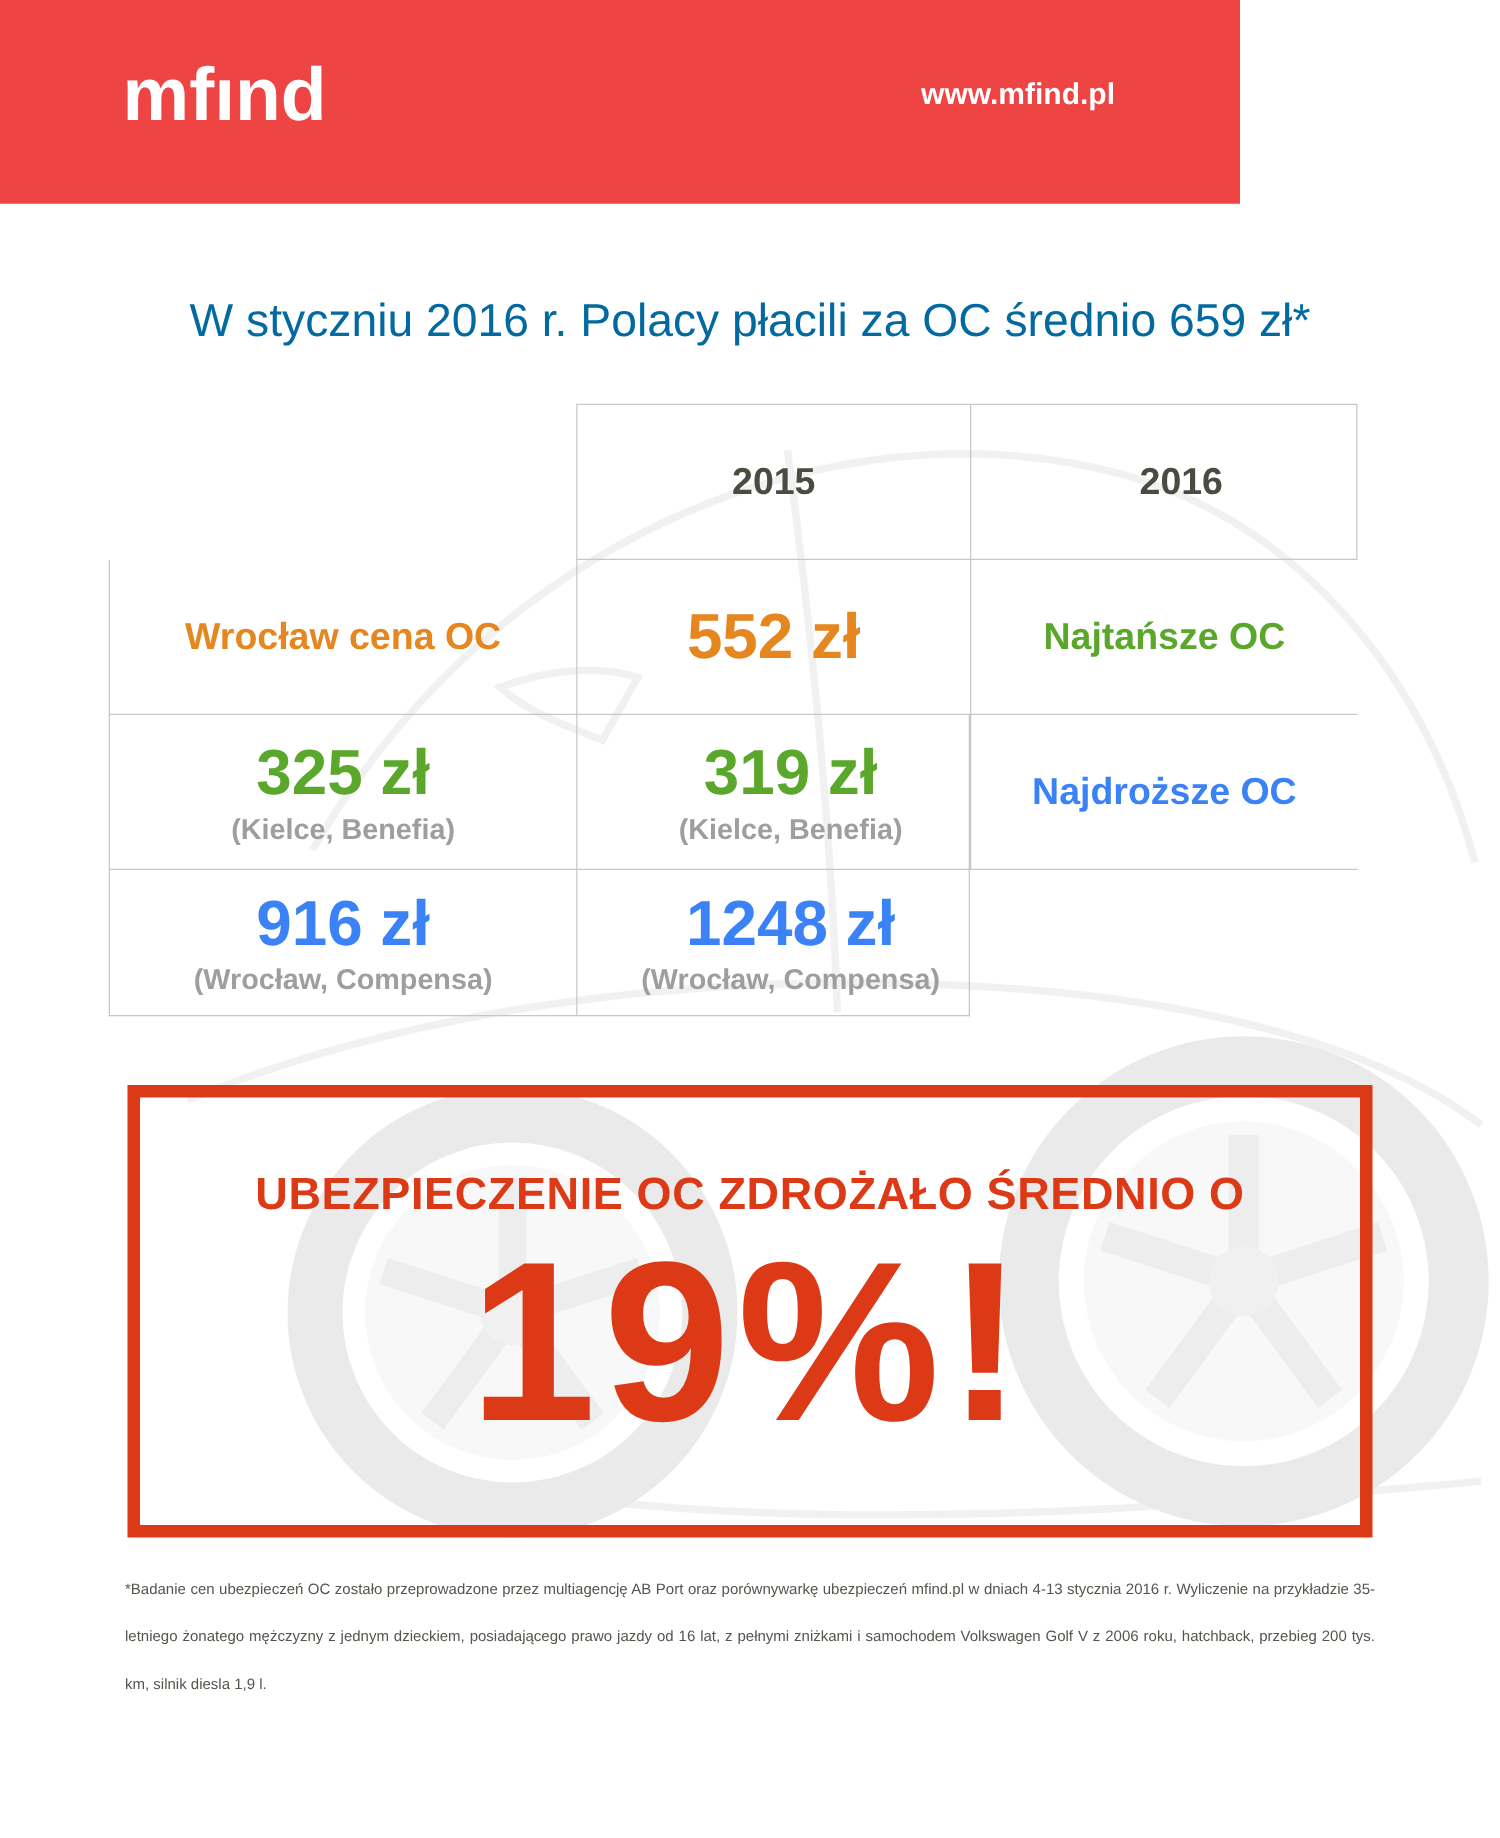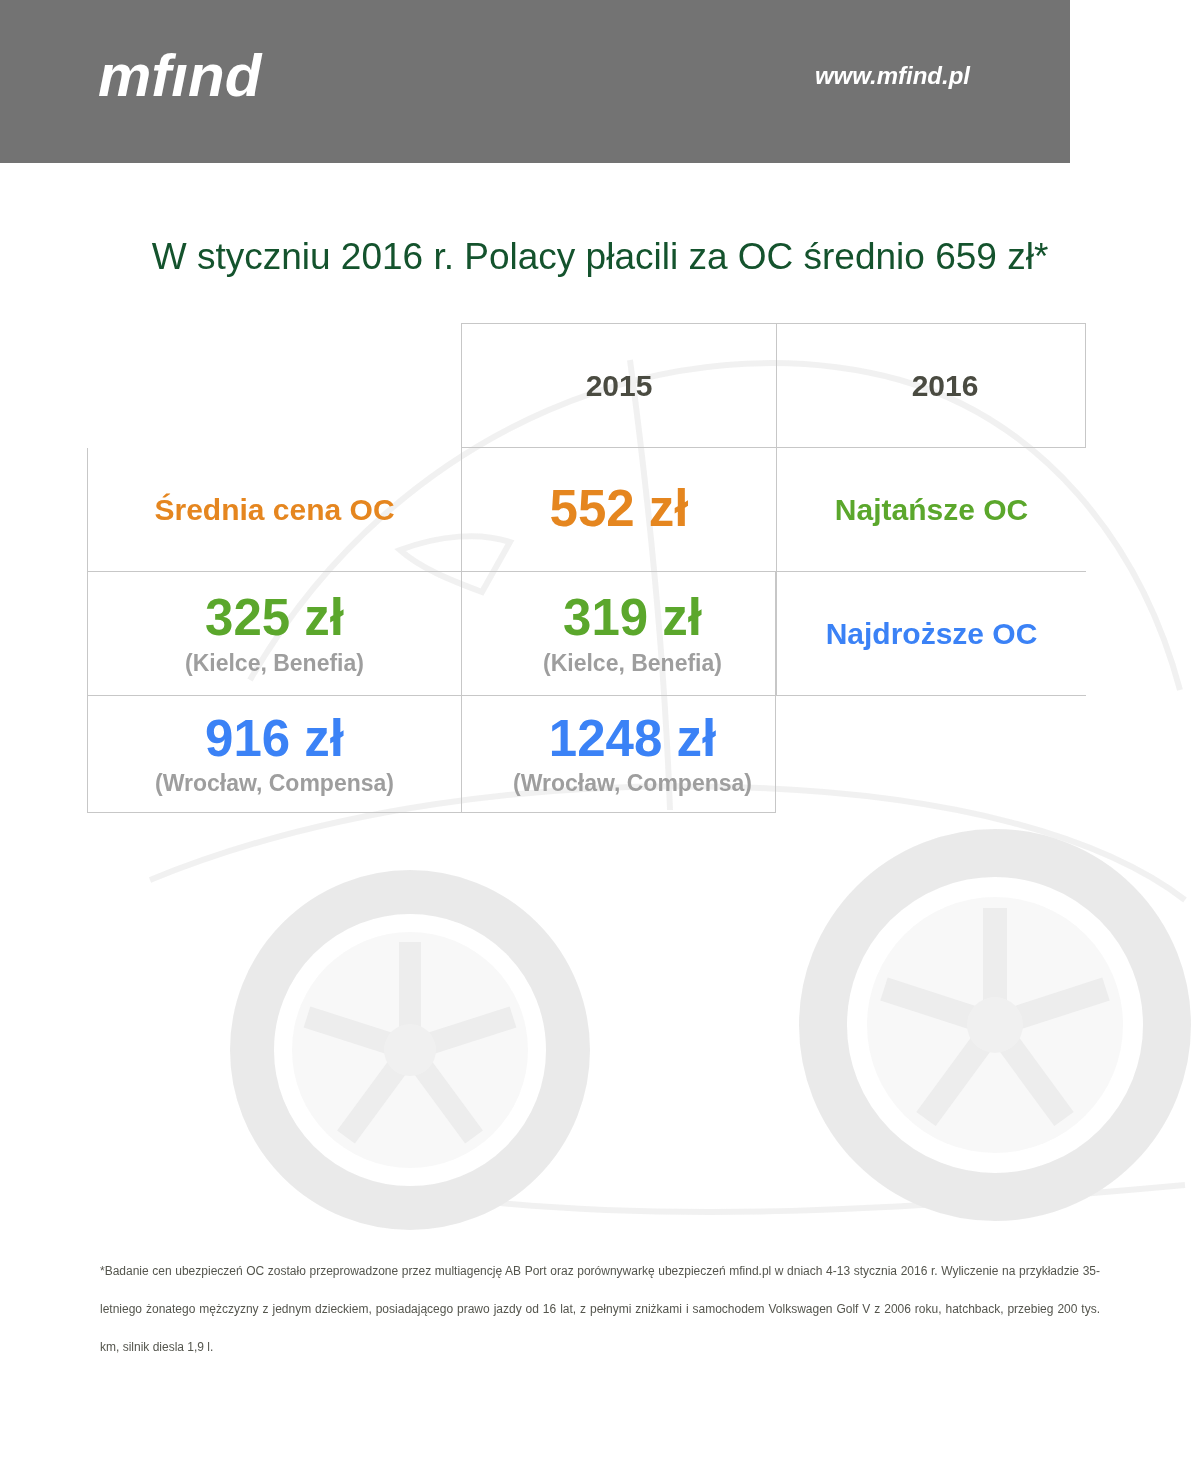--- a/index.html
+++ b/index.html
@@ -4,33 +4,33 @@
 <style>
   html,body { margin:0; padding:0; background:#ffffff; }
   .canvas {
     position:relative; width:1200px; height:1470px; overflow:hidden;
     background:#ffffff; font-family:"Liberation Sans", sans-serif;
   }
   
   .watermark { position:absolute; left:110px; top:250px; z-index:0; opacity:0.75; }
 
   
-  .header { position:absolute; left:0; top:0; width:1070px; height:163px; background:#737373; z-index:2;font-style:italic; }
+  .header { position:absolute; left:0; top:0; width:992px; height:163px; background:#ef4444; z-index:2; }
   .logo {
     position:absolute; left:98px; top:46px; color:#ffffff;
     font-size:60px; font-weight:bold; letter-spacing:0px; line-height:1;
   }
   .url {
     position:absolute; right:100px; top:64px; color:#ffffff;
     font-size:24px; font-weight:bold; line-height:1;
   }
 
   .title {
     position:absolute; left:0; top:236px; width:1200px; margin:0; z-index:1;
-    text-align:center; font-size:37px; font-weight:normal; color:#14532d;
+    text-align:center; font-size:37px; font-weight:normal; color:#0369a1;
   }
 
   
   .table {
     position:absolute; left:87px; top:323px; z-index:1;
     display:grid;
     grid-template-columns:374px 315px 310px;
     grid-template-rows:125px 124px 124px 117px;
   }
   .cell { display:flex; flex-direction:column; align-items:center; justify-content:center; box-sizing:border-box; }
@@ -116,21 +116,21 @@
 
     <div class="cell"></div>
     <div class="cell bL bT bB">
       <span class="year">2015</span>
     </div>
     <div class="cell bL bT bR bB">
       <span class="year">2016</span>
     </div>
 
     <div class="cell bL bB">
-      <span class="rowlabel orange">Średnia cena OC</span>
+      <span class="rowlabel orange">Wrocław cena OC</span>
     </div>
     <div class="cell bL bB">
       <span class="price orange">552 zł</span>
     </div>
 
     <div class="cell bL bB">
       <span class="rowlabel green">Najtańsze OC</span>
     </div>
     <div class="cell bL bB">
       <span class="price green">325 zł</span>
@@ -147,16 +147,20 @@
     <div class="cell bL bB">
       <span class="price red">916 zł</span>
       <span class="note">(Wrocław, Compensa)</span>
     </div>
     <div class="cell bL bR bB">
       <span class="price red">1248 zł</span>
       <span class="note">(Wrocław, Compensa)</span>
     </div>
   </div>
 
+  <div class="alert">
+    <div class="alert-line">UBEZPIECZENIE OC ZDROŻAŁO ŚREDNIO O</div>
+    <div class="alert-big">19%!</div>
+  </div>
 
   <p class="footnote">*Badanie cen ubezpieczeń OC zostało przeprowadzone przez multiagencję AB Port oraz porównywarkę ubezpieczeń mfind.pl w dniach 4-13 stycznia 2016 r. Wyliczenie na przykładzie 35-letniego żonatego mężczyzny z jednym dzieckiem, posiadającego prawo jazdy od 16 lat, z pełnymi zniżkami i samochodem Volkswagen Golf V z 2006 roku, hatchback, przebieg 200 tys. km, silnik diesla 1,9 l.</p>
 
 </div>
 
 </body></html>

